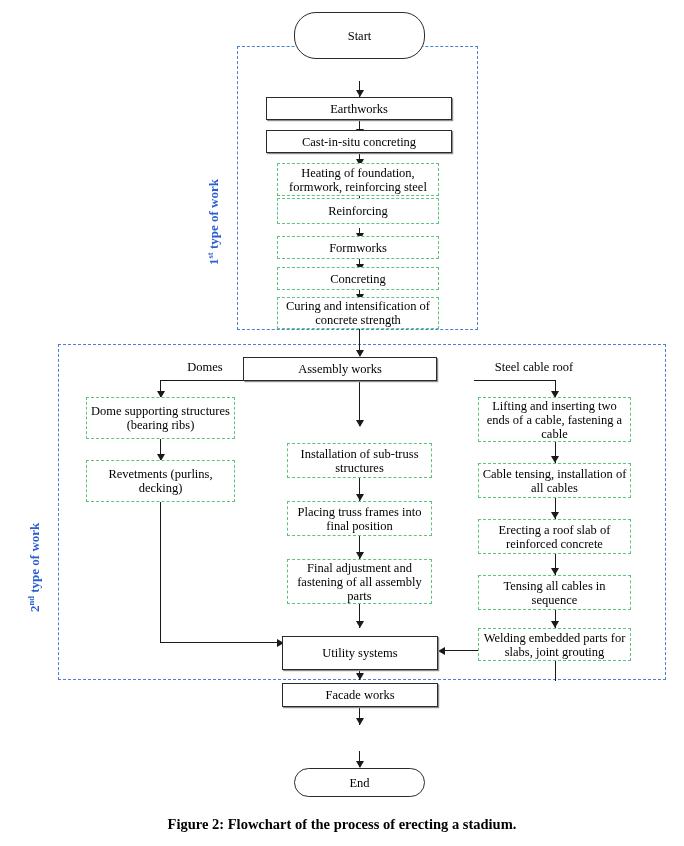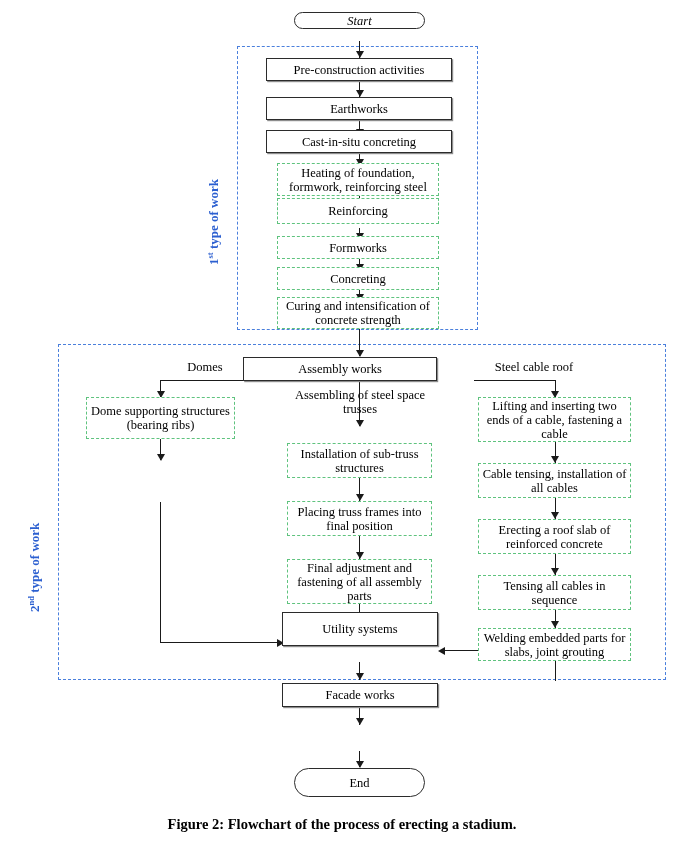--- a/index.html
+++ b/index.html
@@ -116,26 +116,25 @@
   <div class="group" style="left:58px;top:344px;width:608px;height:336px;"></div>
 
   <div class="group-label" style="left:205px;top:265px;transform:rotate(-90deg);">
     <span><span>1</span><sup>st</sup><span> type of work</span></span>
   </div>
 
   <div class="group-label" style="left:26px;top:612px;transform:rotate(-90deg);">
     <span><span>2</span><sup>nd</sup><span> type of work</span></span>
   </div>
 
-  <div class="node term" style="left:294px;top:12px;width:131px;height:17px;font-style:italic;">Start</div>
+  <div class="node term" style="left:294px;top:12px;width:131px;height:47px;">Start</div>
 
   <div class="ln v" style="left:359px;top:41px;height:17px;"></div>
   <div class="ar down" style="left:355.5px;top:51px;"></div>
 
-  <div class="node black" style="left:266px;top:58px;width:186px;height:23px;">Pre-construction activities</div>
 
   <div class="ln v" style="left:359px;top:81px;height:16px;"></div>
   <div class="ar down" style="left:355.5px;top:90px;"></div>
 
   <div class="node black" style="left:266px;top:97px;width:186px;height:23px;">Earthworks</div>
 
   <div class="ln v" style="left:359px;top:120px;height:16px;"></div>
   <div class="ar down" style="left:355.5px;top:129px;"></div>
 
   <div class="node black" style="left:266px;top:130px;width:186px;height:23px;">Cast-in-situ concreting</div>
@@ -165,38 +164,38 @@
 
   <div class="node green" style="left:277px;top:297px;width:162px;height:32px;">Curing and intensification of concrete strength</div>
 
   <div class="ln v" style="left:359px;top:329px;height:27px;"></div>
   <div class="ar down" style="left:355.5px;top:350px;"></div>
 
   <div class="node black" style="left:243px;top:357px;width:194px;height:24px;">Assembly works</div>
 
   <div class="flabel" style="left:170px;top:360px;width:70px;">Domes</div>
   <div class="flabel" style="left:479px;top:360px;width:110px;">Steel cable roof</div>
-  <div class="flabel" style="left:286px;top:388px;width:148px;">Assembling of steel space trusses</div>
 
   <div class="ln h" style="left:160px;top:380px;width:85px;"></div>
   <div class="ln v" style="left:160px;top:380px;height:17px;"></div>
   <div class="ar down" style="left:156.5px;top:391px;"></div>
 
   <div class="ln h" style="left:474px;top:380px;width:82px;"></div>
   <div class="ln v" style="left:554.5px;top:380px;height:17px;"></div>
   <div class="ar down" style="left:551px;top:391px;"></div>
 
   <div class="ln v" style="left:359px;top:381px;height:45px;"></div>
   <div class="ar down" style="left:355.5px;top:420px;"></div>
 
   <div class="node green" style="left:86px;top:397px;width:149px;height:42px;">Dome supporting structures (bearing ribs)</div>
 
   <div class="ln v" style="left:160px;top:439px;height:21px;"></div>
   <div class="ar down" style="left:156.5px;top:454px;"></div>
 
+  <div class="node green" style="left:86px;top:460px;width:149px;height:42px;">Revetments (purlins, decking)</div>
 
   <div class="ln v" style="left:160px;top:502px;height:141px;"></div>
   <div class="ln h" style="left:160px;top:642px;width:122px;"></div>
   <div class="ar right" style="left:277px;top:638.5px;"></div>
 
   <div class="node green" style="left:287px;top:443px;width:145px;height:35px;">Installation of sub-truss structures</div>
 
   <div class="ln v" style="left:359px;top:478px;height:23px;"></div>
   <div class="ar down" style="left:355.5px;top:494px;"></div>
 
@@ -230,21 +229,21 @@
   <div class="ln v" style="left:554.5px;top:610px;height:18px;"></div>
   <div class="ar down" style="left:551px;top:621px;"></div>
 
   <div class="node green" style="left:478px;top:628px;width:153px;height:33px;">Welding embedded parts for slabs, joint grouting</div>
 
   <div class="ln v" style="left:554.5px;top:661px;height:20px;"></div>
   <div class="ln h" style="left:444px;top:650px;width:111px;"></div>
   <div class="ln v" style="left:554.5px;top:650px;height:12px;"></div>
   <div class="ar left" style="left:438px;top:646.5px;"></div>
 
-  <div class="node black" style="left:282px;top:612px;width:156px;height:34px;">Utility systems</div>
+  <div class="node black" style="left:282px;top:636px;width:156px;height:34px;">Utility systems</div>
 
   <div class="ln v" style="left:359px;top:662px;height:18px;"></div>
   <div class="ar down" style="left:355.5px;top:673px;"></div>
 
   <div class="node black" style="left:282px;top:683px;width:156px;height:24px;">Facade works</div>
 
   <div class="ln v" style="left:359px;top:707px;height:18px;"></div>
   <div class="ar down" style="left:355.5px;top:718px;"></div>
 
 

